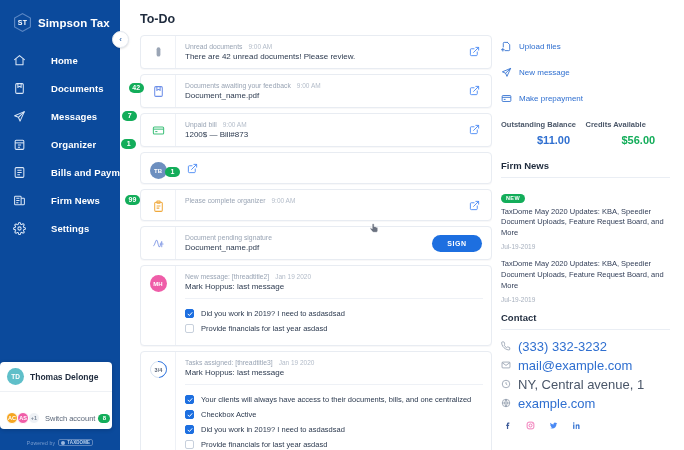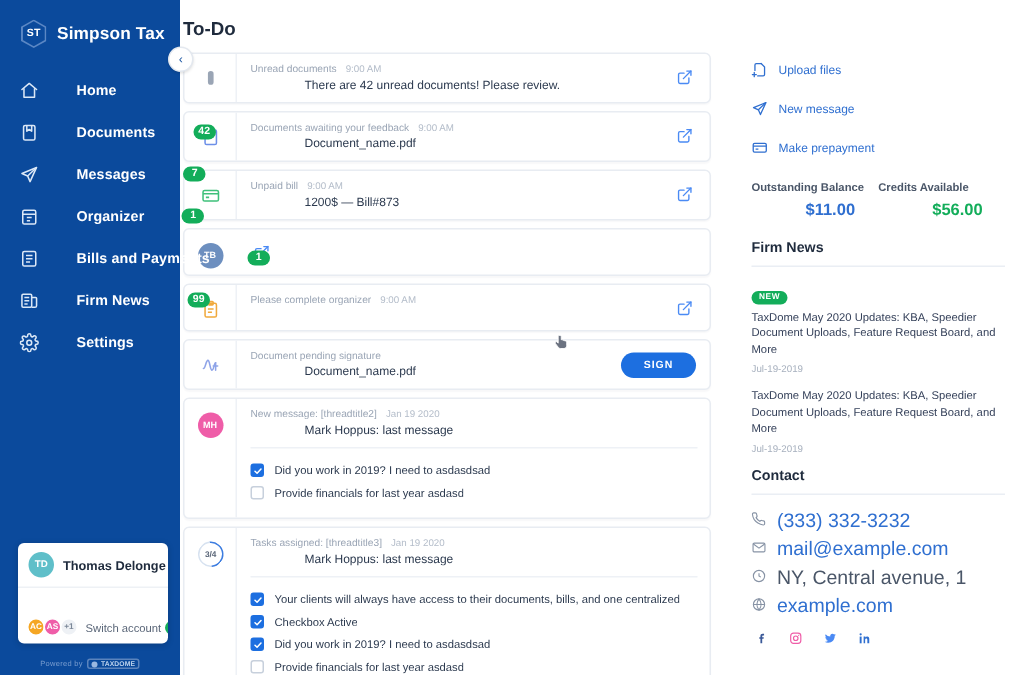--- a/index.html
+++ b/index.html
@@ -56,21 +56,21 @@
   .nav-icon { width: 13px; height: 13px; display: flex; align-items: center; justify-content: center; color: #dce8f7; flex: 0 0 13px; }
   .nav-icon svg { width: 13px; height: 13px; display: block; }
   .nav-label { color: #ffffff; font-size: 9.5px; font-weight: bold; letter-spacing: .1px; flex: 1; white-space: nowrap; }
   .nav-badge {
     background: #13ad5a; color: #fff; font-size: 7px; font-weight: bold;
     border-radius: 7px; min-width: 15px; height: 10px; line-height: 10px;
     text-align: center; padding: 0 3px;
   }
 
   .user-card {
-    margin: 0 8px 6px 12px; background: #fff; border-radius: 4px;
+    margin: 0 8px 6px 0; background: #fff; border-radius: 4px;
     box-shadow: 0 1px 4px rgba(0,0,0,.18); overflow: hidden;
   }
   .user-top { display: flex; align-items: center; gap: 6px; padding: 6px 7px; }
   .user-avatar {
     width: 17px; height: 17px; border-radius: 50%; background: #5fbfc9;
     color: #fff; font-size: 6.5px; font-weight: bold;
     display: flex; align-items: center; justify-content: center; flex: 0 0 17px;
   }
   .user-name { font-size: 8.5px; font-weight: bold; color: #1f2b3d; white-space: nowrap; }
   .user-bottom {
@@ -99,21 +99,21 @@
     height: 15px; color: #7a9ed0; font-size: 5px; letter-spacing: .2px;
   }
   .td-chip {
     display: inline-flex; align-items: center; gap: 2px;
     border: 1px solid #5b84bd; border-radius: 2px; padding: 0 2px; height: 7px;
   }
   .td-dot { width: 4px; height: 4px; border-radius: 50%; background: #9ab8e0; }
   .td-word { font-size: 4.5px; font-weight: bold; color: #bcd2ec; letter-spacing: .1px; }
 
   
-  .main { flex: 1; padding: 12px 0 0 2px; min-width: 0; }
+  .main { flex: 1; padding: 12px 0 0 20px; min-width: 0; }
   .page-title { font-size: 12.5px; font-weight: bold; color: #1f2b3d; margin-bottom: 9px; }
 
   .todo-list { display: flex; flex-direction: column; gap: 5px; width: 352px; }
   .todo-card {
     background: #fff; border: 1px solid #e8ecf2; border-radius: 4px;
     display: flex; align-items: stretch; min-height: 32px;
     box-shadow: 0 1px 1px rgba(16,33,66,.03);
   }
   .card-icon-col {
     width: 34px; flex: 0 0 34px; display: flex; align-items: flex-start;
@@ -131,21 +131,21 @@
     border: 1.5px solid #d7e2f0; border-top-color: #3d7de0; border-right-color: #3d7de0;
     transform: rotate(40deg);
     display: flex; align-items: center; justify-content: center;
   }
   .prog-circle span { transform: rotate(-40deg); font-size: 5.5px; color: #5a6678; font-weight: bold; }
 
   .card-body { flex: 1; border-left: 1px solid #eef1f6; padding: 7px 8px 7px 9px; min-width: 0; }
   .card-meta { display: flex; align-items: baseline; gap: 6px; margin-bottom: 2px; }
   .card-kind { font-size: 6.8px; color: #9aa5b5; white-space: nowrap; }
   .card-time { font-size: 6.5px; color: #b3bcc9; white-space: nowrap; }
-  .card-text { font-size: 8px; color: #2c3a4f; white-space: nowrap; overflow: hidden; text-overflow: ellipsis; margin-left: 36px; }
+  .card-text { font-size: 8px; color: #2c3a4f; white-space: nowrap; overflow: hidden; text-overflow: ellipsis; }
 
   .card-action { width: 34px; flex: 0 0 34px; display: flex; align-items: flex-start; justify-content: center; padding-top: 10px; }
   .ext-link { color: #4a8af4; cursor: pointer; }
   .ext-link svg { width: 11px; height: 11px; display: block; }
   .sign-col { width: 68px; flex: 0 0 68px; display: flex; align-items: center; justify-content: center; }
   .sign-btn {
     background: #1d6fe0; color: #fff; font-size: 7px; font-weight: bold;
     letter-spacing: .6px; border: none; border-radius: 10px;
     padding: 5px 15px; cursor: pointer;
   }

